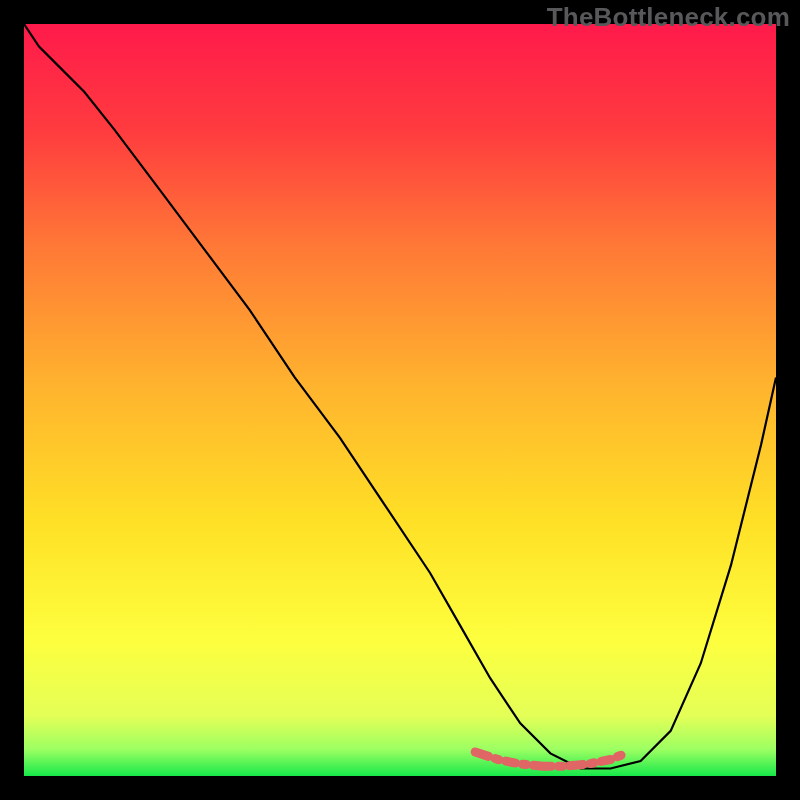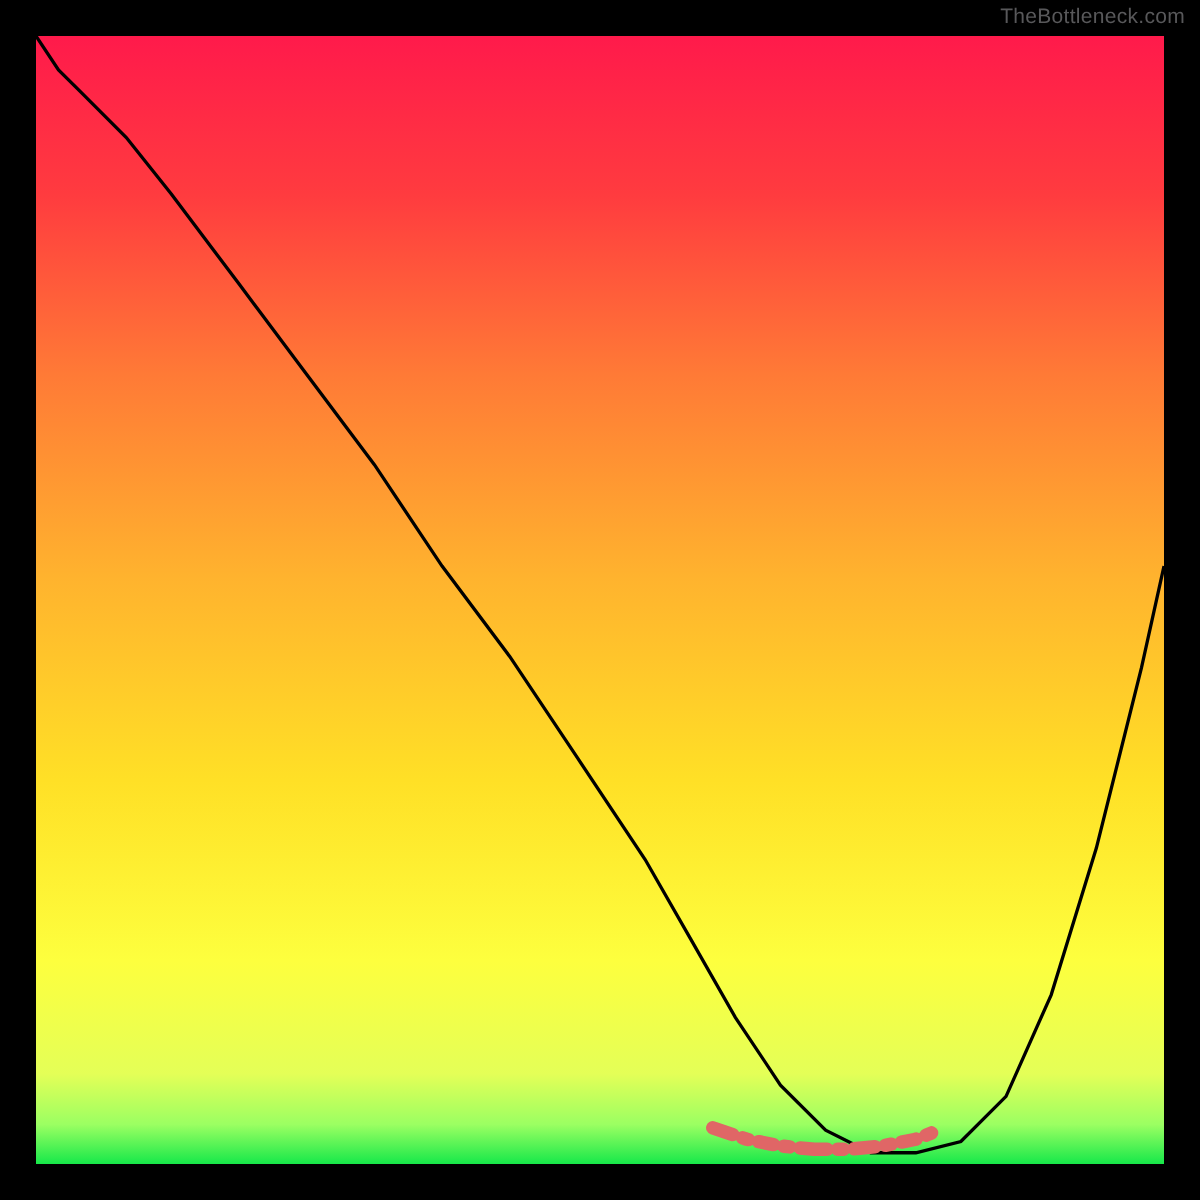--- a/index.html
+++ b/index.html
@@ -23,22 +23,22 @@
     left: 0;
     top: 0;
     width: 752px;
     height: 752px;
   }
   .watermark {
     position: absolute;
     top: 2px;
     right: 10px;
     font-family: Arial, Helvetica, sans-serif;
-    font-size: 14px;
-    font-weight: 400;
+    font-size: 26px;
+    font-weight: 700;
     color: #58585a;
     letter-spacing: 0.2px;
   }
 </style>
 </head>
 <body>
 
 <div class="frame">
   <svg class="plot" viewBox="0 0 752 752" preserveAspectRatio="none">
     <defs>

